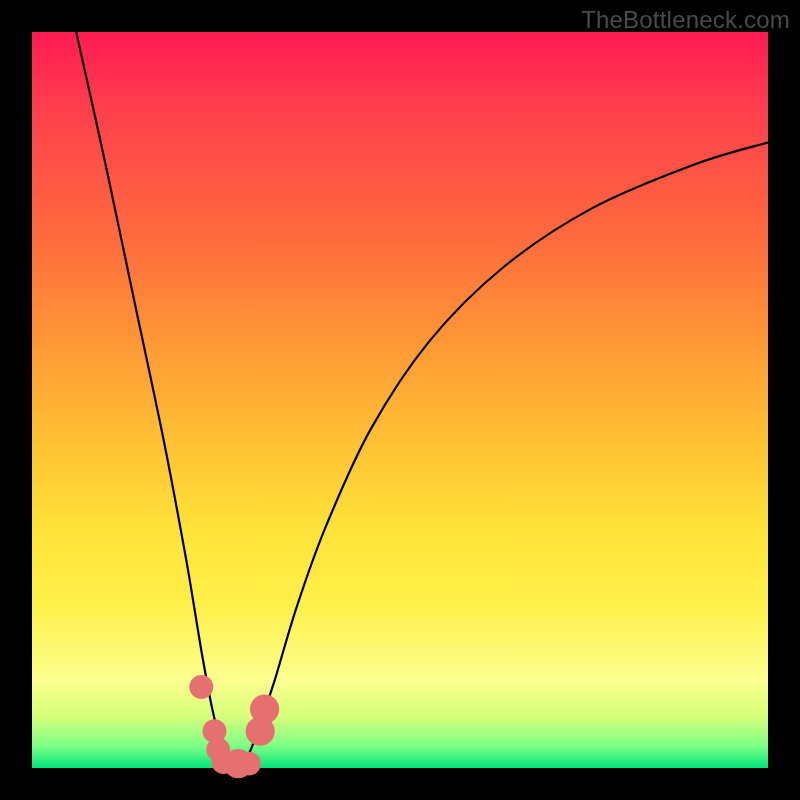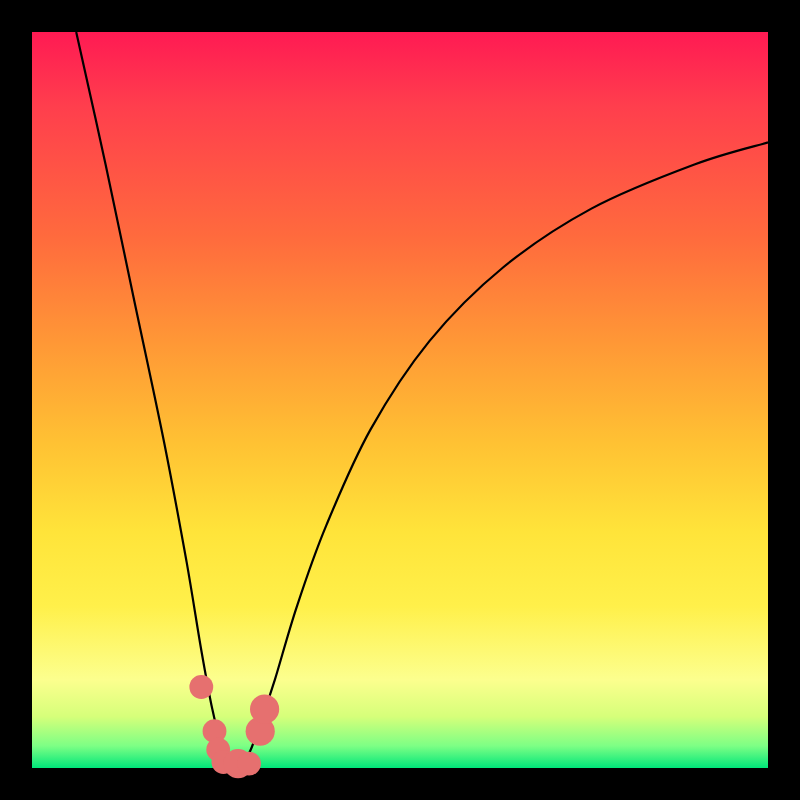--- a/index.html
+++ b/index.html
@@ -57,20 +57,21 @@
     top: 0;
     width: 736px;
     height: 736px;
     overflow: visible;
   }
 </style>
 </head>
 <body>
 
 <div class="frame">
+  <div class="watermark">TheBottleneck.com</div>
   <div class="plot">
     <svg class="curve" viewBox="0 0 736 736">
       <path id="curve-path" fill="none" stroke="#000000" stroke-width="2.2" d="M 44.2 0.0 C 49.1 22.1, 63.8 87.1, 73.6 132.5 C 83.4 177.9, 93.2 225.7, 103.0 272.3 C 112.9 318.9, 123.9 369.2, 132.5 412.2 C 141.1 455.1, 148.4 495.6, 154.6 529.9 C 160.7 564.3, 165.0 593.7, 169.3 618.2 C 173.6 642.8, 176.6 659.9, 180.3 677.1 C 184.0 694.3, 188.3 711.5, 191.4 721.3 C 194.4 731.1, 196.3 733.5, 198.7 736.0 C 201.2 738.5, 203.0 738.5, 206.1 736.0 C 209.1 733.5, 213.4 728.6, 217.1 721.3 C 220.8 713.9, 223.9 704.1, 228.2 691.8 C 232.5 679.6, 236.7 667.3, 242.9 647.7 C 249.0 628.1, 256.4 599.8, 265.0 574.1 C 273.5 548.3, 282.1 522.6, 294.4 493.1 C 306.7 463.7, 321.4 428.1, 338.6 397.4 C 355.7 366.8, 375.4 336.1, 397.4 309.1 C 419.5 282.1, 444.1 257.6, 471.0 235.5 C 498.0 213.4, 527.5 193.8, 559.4 176.6 C 591.3 159.5, 633.0 143.5, 662.4 132.5 C 691.8 121.4, 723.7 114.1, 736.0 110.4"></path>
       <g id="markers">
           <circle cx="169.3" cy="655.0" r="11.9" fill="#e6706f"></circle>
           <circle cx="182.5" cy="699.2" r="11.9" fill="#e6706f"></circle>
           <circle cx="186.2" cy="717.6" r="11.9" fill="#e6706f"></circle>
           <circle cx="191.4" cy="730.1" r="11.9" fill="#e6706f"></circle>
           <circle cx="206.1" cy="731.6" r="14.6" fill="#e6706f"></circle>
           <circle cx="217.1" cy="731.6" r="11.9" fill="#e6706f"></circle>

